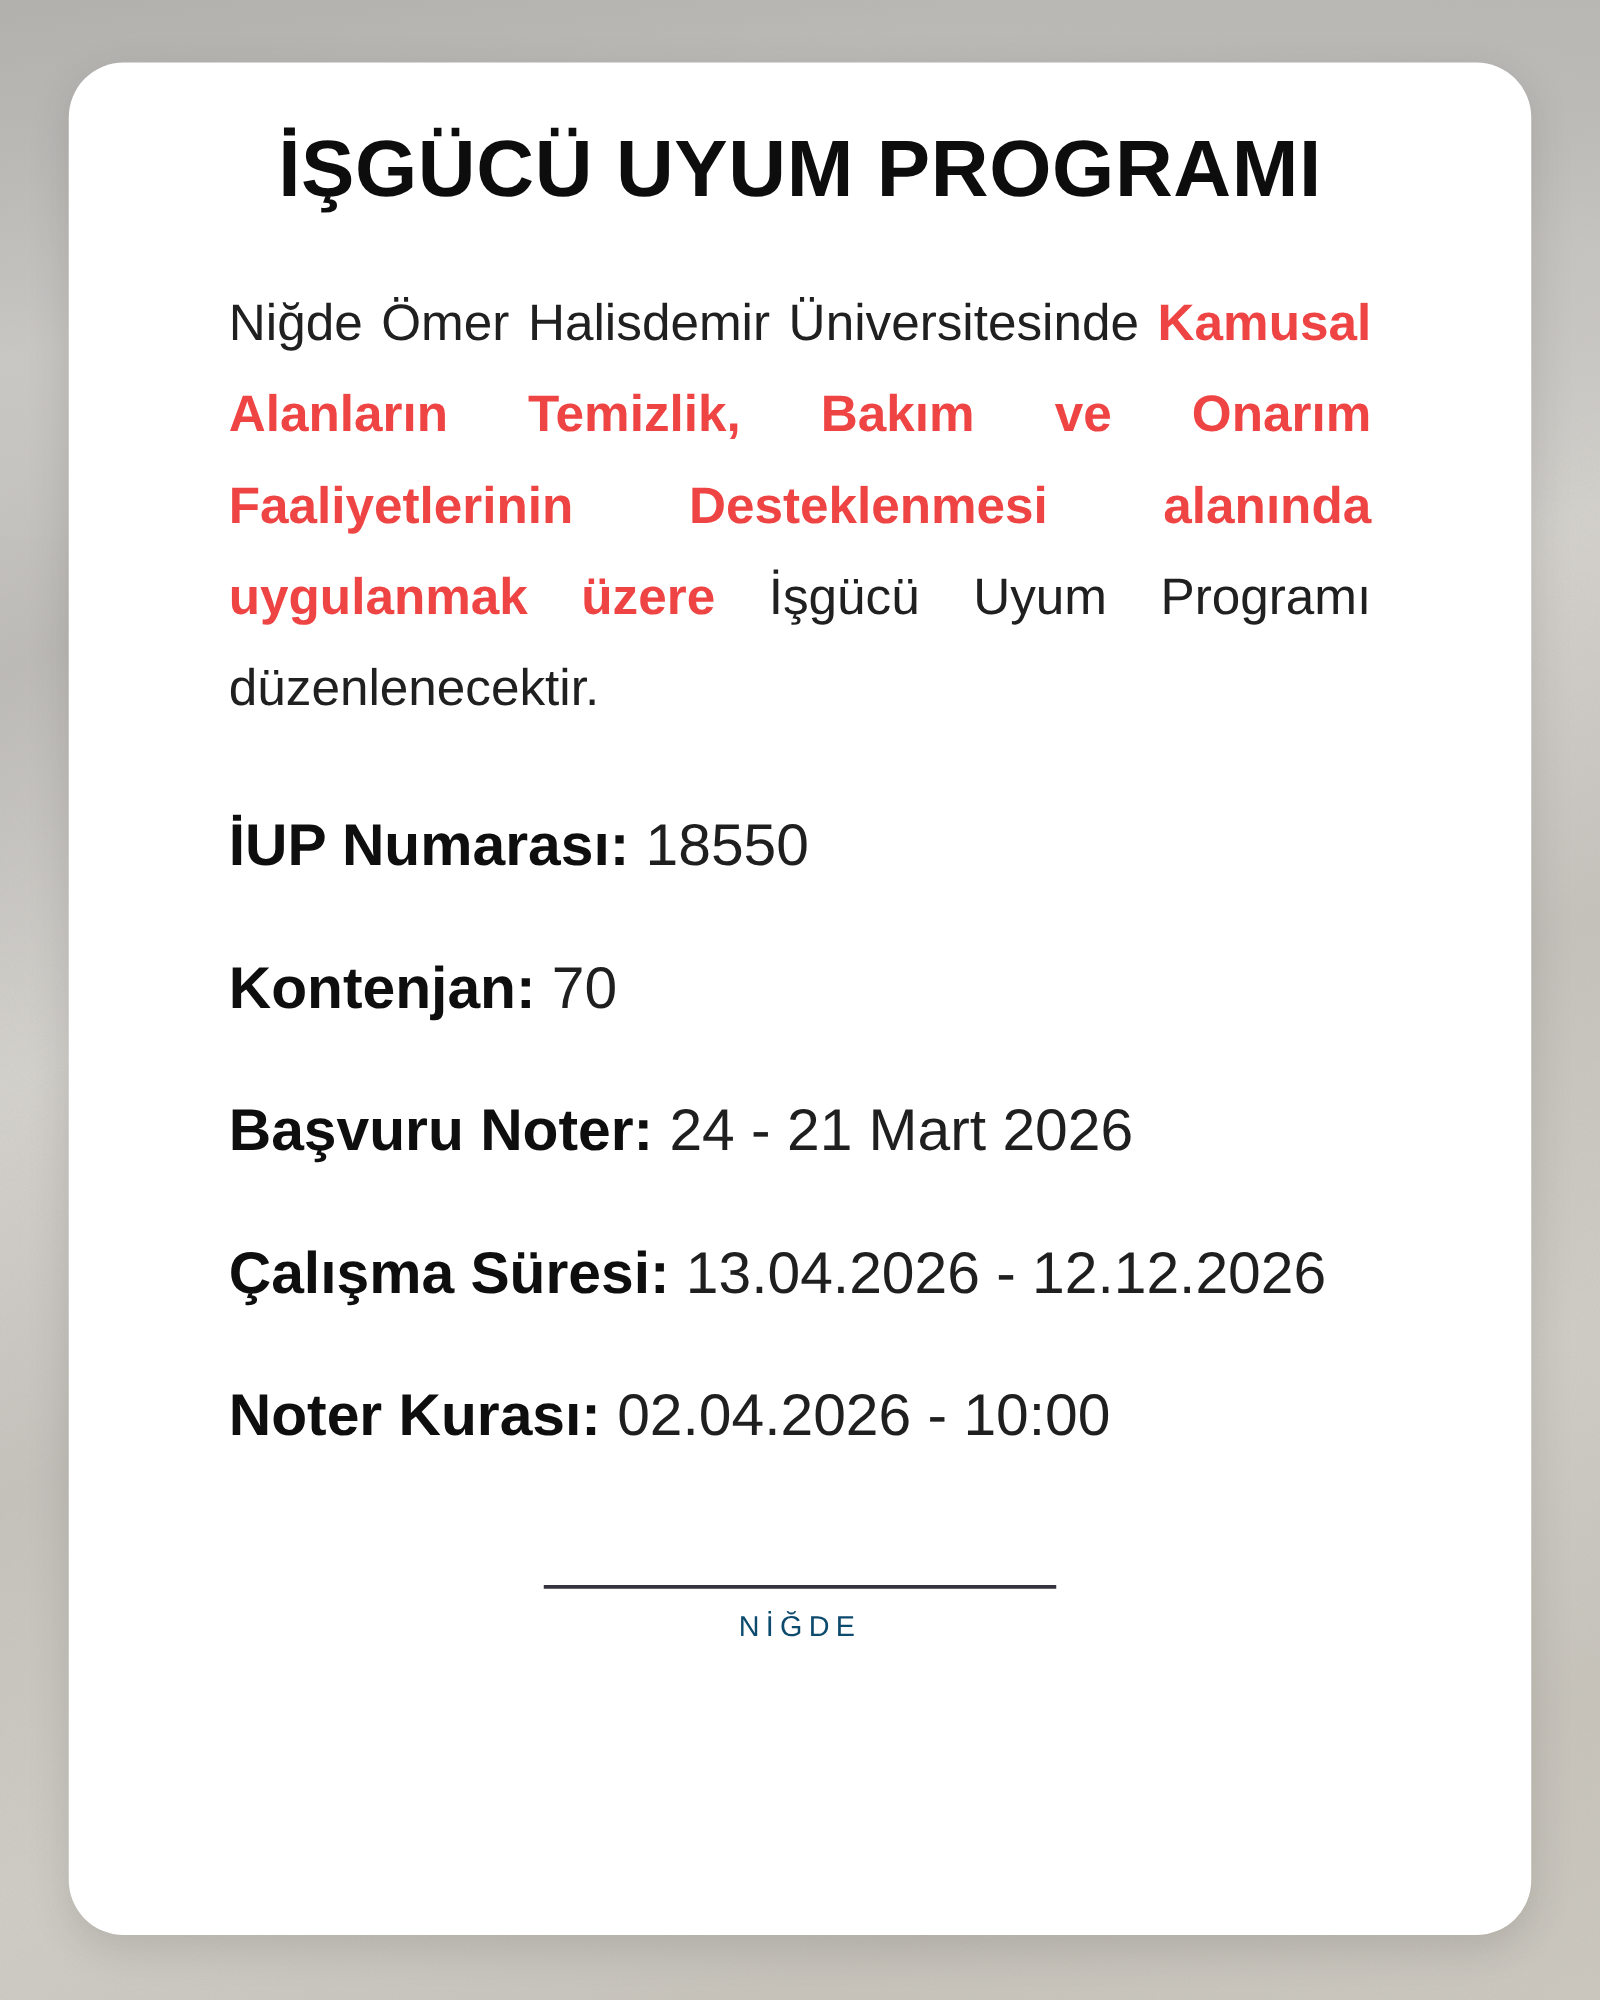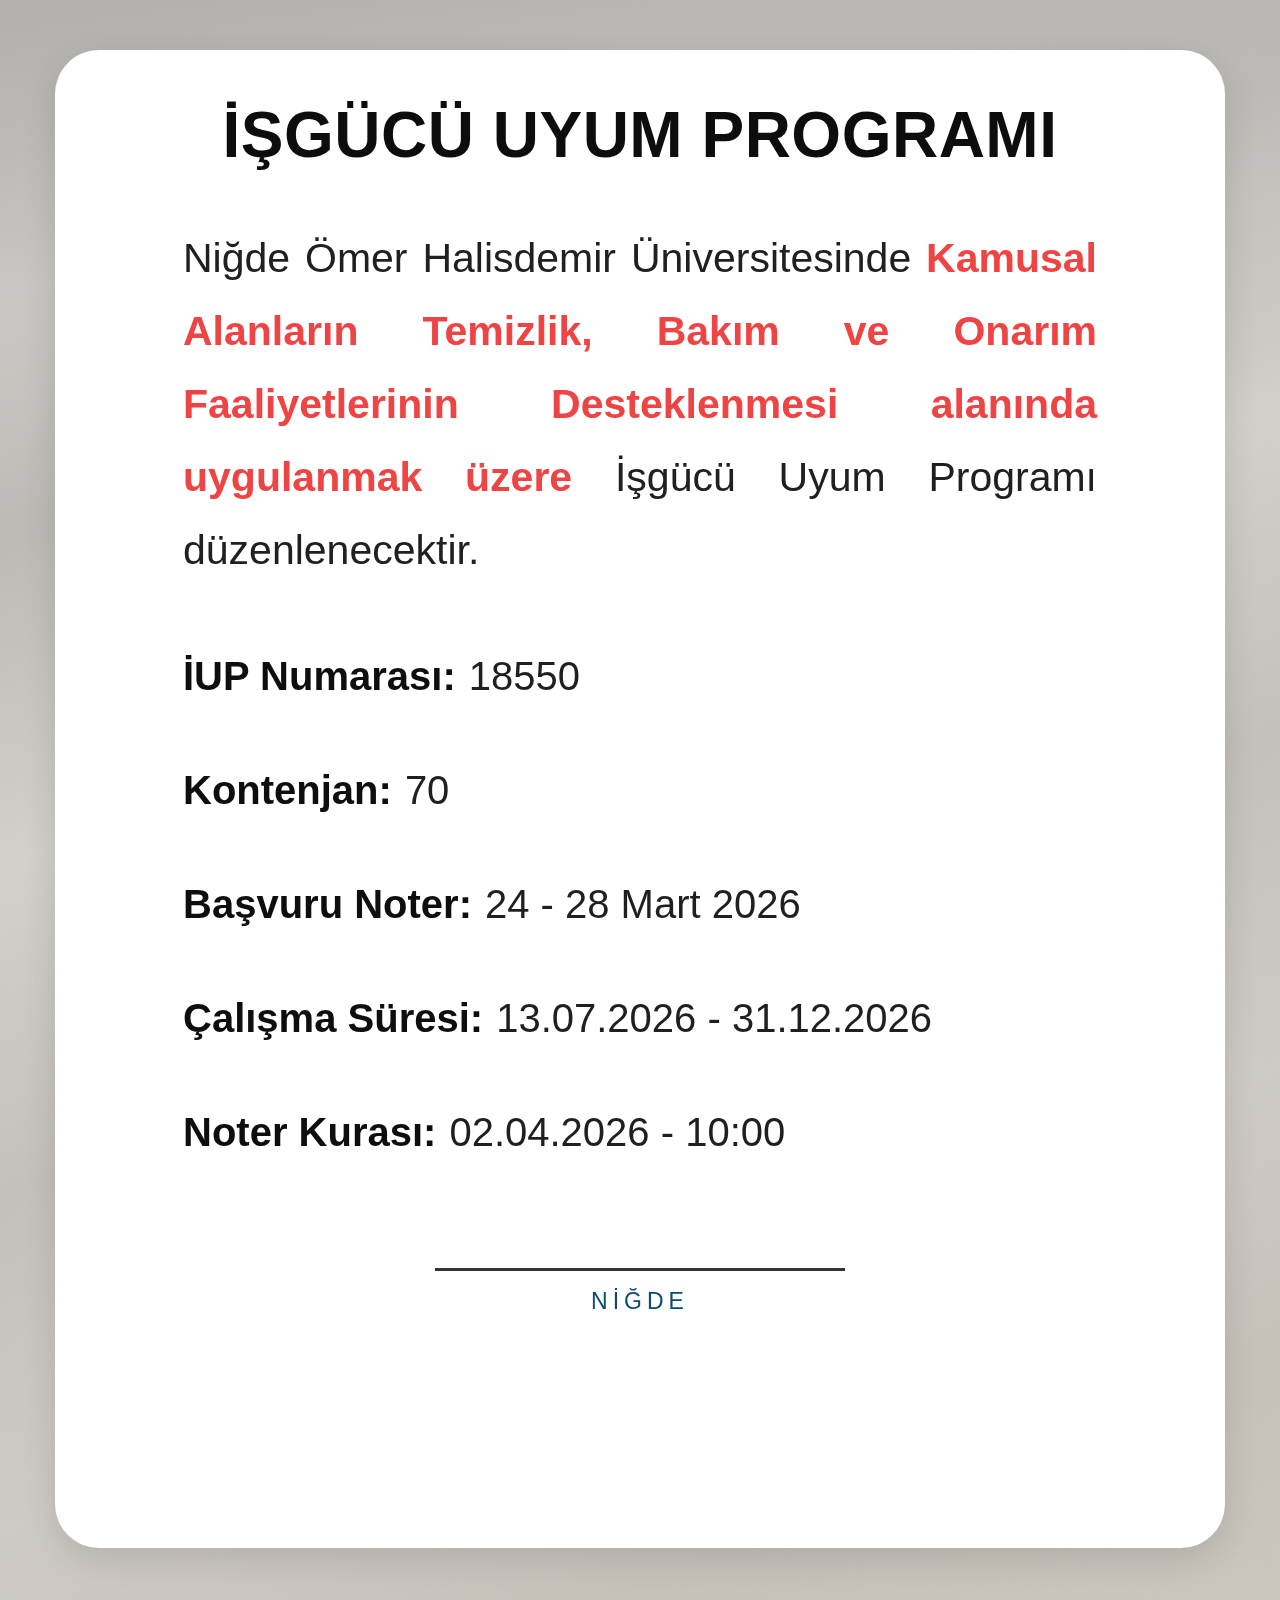--- a/index.html
+++ b/index.html
@@ -71,21 +71,21 @@
   }
   .intro .bold-seg {
     font-weight: bold;
     color: #ef4444;
   }
   .fields {
     margin-top: 30px;
   }
   .field {
     margin-top: 64px;
-    font-size: 40px;
+    font-size: 47px;
     line-height: 50px;
     color: #1f1f1f;
     white-space: nowrap;
   }
   .field .label {
     font-weight: bold;
     color: #0e0e0e;
     margin-right: 13px;
   }
   .footer {
@@ -148,24 +148,24 @@
     <p class="intro"><span>Niğde Ömer Halisdemir Üniversitesinde </span><span class="bold-seg">Kamusal Alanların Temizlik, Bakım ve Onarım Faaliyetlerinin Desteklenmesi alanında uygulanmak üzere </span><span>İşgücü Uyum Programı düzenlenecektir.</span></p>
 
     <div class="fields">
       <div class="field">
         <span class="label">İUP Numarası:</span><span class="value">18550</span>
       </div>
       <div class="field">
         <span class="label">Kontenjan:</span><span class="value">70</span>
       </div>
       <div class="field">
-        <span class="label">Başvuru Noter:</span><span class="value">24 - 28 Mart 2026</span>
+        <span class="label">Başvuru Noter:</span><span class="value">24 - 21 Mart 2026</span>
       </div>
       <div class="field">
-        <span class="label">Çalışma Süresi:</span><span class="value">13.07.2026 - 31.12.2026</span>
+        <span class="label">Çalışma Süresi:</span><span class="value">13.04.2026 - 12.12.2026</span>
       </div>
       <div class="field">
         <span class="label">Noter Kurası:</span><span class="value">02.04.2026 - 10:00</span>
       </div>
     </div>
 
     <div class="footer">
       <hr class="divider">
       <div class="location">NİĞDE</div>
     </div>

